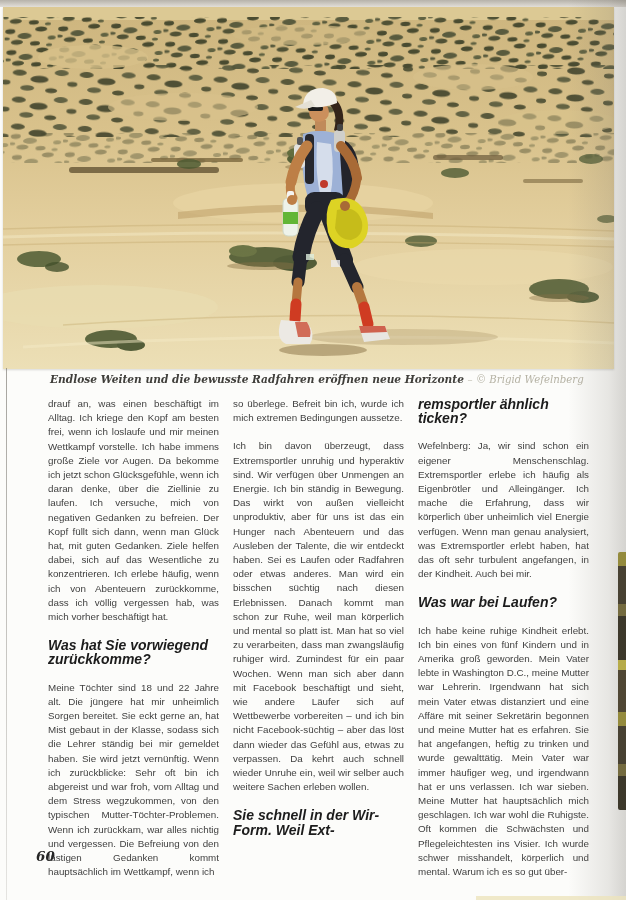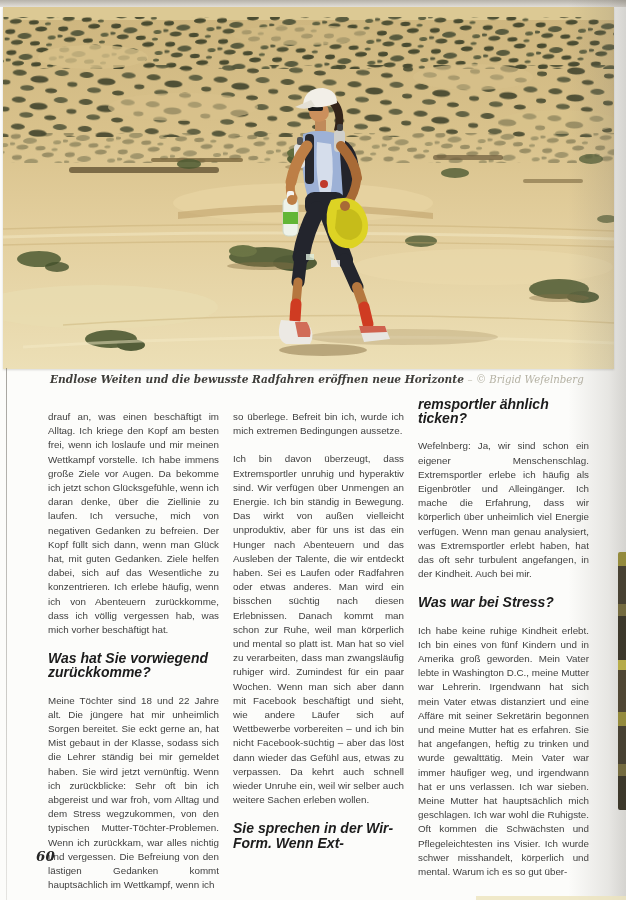--- a/index.html
+++ b/index.html
@@ -31,21 +31,21 @@
   
   .caption{position:absolute;left:50px;top:373px;width:545px;z-index:2;
     font-family:"DejaVu Serif",serif;font-style:italic;font-size:10.6px;line-height:13px;
     color:#3f3e3a;font-weight:600;white-space:nowrap;}
   .caption .credit{font-weight:400;color:#b5b2a4;font-size:10.2px;}
 
   
   .article{position:absolute;left:48px;top:397px;width:541px;z-index:2;
     display:grid;grid-template-columns:171px 171px 171px;column-gap:14px;}
   .col{color:#3f3f3f;font-size:9.8px;line-height:14.2px;}
-  .col p{margin:13px 0 14px;text-align:justify;}
+  .col p{margin:0 0 14px;text-align:justify;}
   .col h3{margin:0 0 14px;font-size:14px;line-height:14.2px;font-weight:700;font-style:italic;color:#1c1c1c;}
 
   .page-number{position:absolute;left:36px;top:848px;z-index:2;
     font-family:"DejaVu Serif",serif;font-weight:700;font-style:italic;
     font-size:13.5px;color:#262626;}
 </style>
 </head>
 <body>
 
 <div class="scan-top"></div>
@@ -212,26 +212,26 @@
 
 <div class="article">
   <div class="col">
     <p>drauf an, was einen beschäftigt im Alltag. Ich kriege den Kopf am besten frei, wenn ich loslaufe und mir meinen Wettkampf vorstelle. Ich habe immens große Ziele vor Augen. Da bekomme ich jetzt schon Glücksgefühle, wenn ich daran denke, über die Ziellinie zu laufen. Ich versuche, mich von negativen Gedanken zu befreien. Der Kopf füllt sich dann, wenn man Glück hat, mit guten Gedanken. Ziele helfen dabei, sich auf das Wesentliche zu konzentrieren. Ich erlebe häufig, wenn ich von Abenteuern zurückkomme, dass ich völlig vergessen hab, was mich vorher beschäftigt hat.</p>
     <h3>Was hat Sie vorwiegend zurückkomme?</h3>
     <p>Meine Töchter sind 18 und 22 Jahre alt. Die jüngere hat mir unheimlich Sorgen bereitet. Sie eckt gerne an, hat Mist gebaut in der Klasse, sodass sich die Lehrer ständig bei mir gemeldet haben. Sie wird jetzt vernünftig. Wenn ich zurückblicke: Sehr oft bin ich abgereist und war froh, vom Alltag und dem Stress wegzukommen, von den typischen Mutter-Töchter-Problemen. Wenn ich zurückkam, war alles nichtig und vergessen. Die Befreiung von den lästigen Gedanken kommt hauptsächlich im Wettkampf, wenn ich</p>
   </div>
   <div class="col">
     <p>so überlege. Befreit bin ich, wurde ich mich extremen Bedingungen aussetze.</p>
     <p>Ich bin davon überzeugt, dass Extremsportler unruhig und hyperaktiv sind. Wir verfügen über Unmengen an Energie. Ich bin ständig in Bewegung. Das wirkt von außen vielleicht unproduktiv, aber für uns ist das ein Hunger nach Abenteuern und das Ausleben der Talente, die wir entdeckt haben. Sei es Laufen oder Radfahren oder etwas anderes. Man wird ein bisschen süchtig nach diesen Erlebnissen. Danach kommt man schon zur Ruhe, weil man körperlich und mental so platt ist. Man hat so viel zu verarbeiten, dass man zwangsläufig ruhiger wird. Zumindest für ein paar Wochen. Wenn man sich aber dann mit Facebook beschäftigt und sieht, wie andere Läufer sich auf Wettbewerbe vorbereiten – und ich bin nicht Facebook-süchtig – aber das löst dann wieder das Gefühl aus, etwas zu verpassen. Da kehrt auch schnell wieder Unruhe ein, weil wir selber auch weitere Sachen erleben wollen.</p>
-    <h3>Sie sprechen in der Wir-Form. Wenn Ext-</h3>
+    <h3>Sie schnell in der Wir-Form. Weil Ext-</h3>
   </div>
   <div class="col">
     <h3>remsportler ähnlich ticken?</h3>
     <p>Wefelnberg: Ja, wir sind schon ein eigener Menschenschlag. Extremsportler erlebe ich häufig als Eigenbrötler und Alleingänger. Ich mache die Erfahrung, dass wir körperlich über unheimlich viel Energie verfügen. Wenn man genau analysiert, was Extremsportler erlebt haben, hat das oft sehr turbulent angefangen, in der Kindheit. Auch bei mir.</p>
-    <h3>Was war bei Stress?</h3>
+    <h3>Was war bei Laufen?</h3>
     <p>Ich habe keine ruhige Kindheit erlebt. Ich bin eines von fünf Kindern und in Amerika groß geworden. Mein Vater lebte in Washington D.C., meine Mutter war Lehrerin. Irgendwann hat sich mein Vater etwas distanziert und eine Affäre mit seiner Sekretärin begonnen und meine Mutter hat es erfahren. Sie hat angefangen, heftig zu trinken und wurde gewalttätig. Mein Vater war immer häufiger weg, und irgendwann hat er uns verlassen. Ich war sieben. Meine Mutter hat hauptsächlich mich geschlagen. Ich war wohl die Ruhigste. Oft kommen die Schwächsten und Pflegeleichtesten ins Visier. Ich wurde schwer misshandelt, körperlich und mental. Warum ich es so gut über-</p>
   </div>
 </div>
 
 <div class="page-number">60</div>
 
 <div class="page-curve"></div>
 <div class="next-page-edge"></div>
 <div class="bottom-sliver"></div>
 

